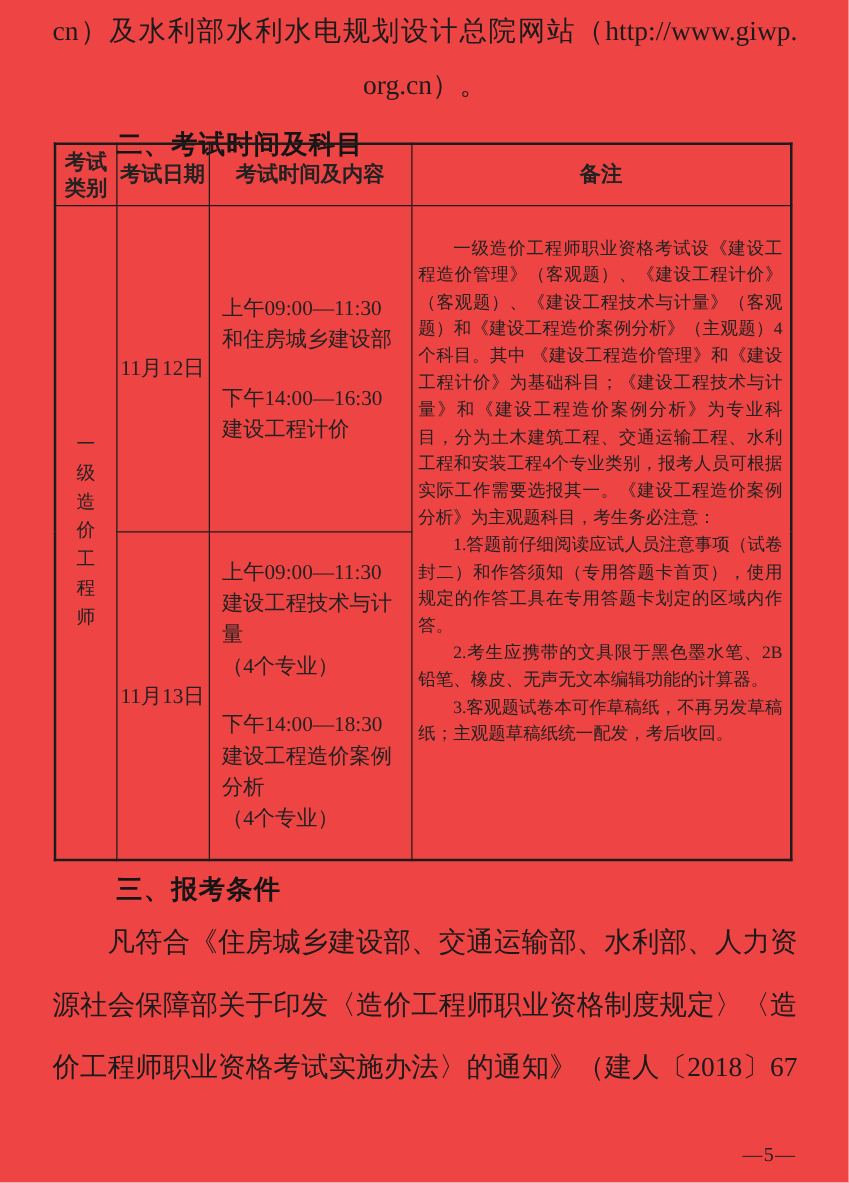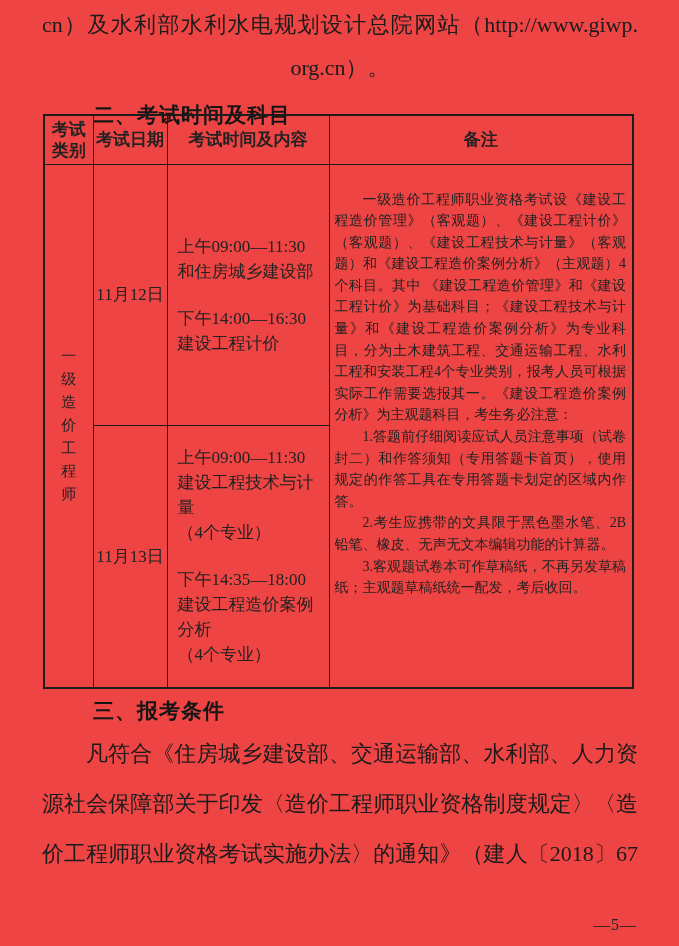--- a/index.html
+++ b/index.html
@@ -112,21 +112,21 @@
     </tr>
     <tr class="r2">
       <td class="date">11月13日</td>
       <td class="sess">
         <div class="session">
           <div>上午09:00—11:30</div>
           <div>建设工程技术与计量</div>
           <div>（4个专业）</div>
         </div>
         <div class="session">
-          <div>下午14:35—18:00</div>
+          <div>下午14:00—18:30</div>
           <div>建设工程造价案例分析</div>
           <div>（4个专业）</div>
         </div>
       </td>
     </tr>
   </tbody>
     </table>
 
   <h2 class="sec-heading" id="sec3">三、报考条件</h2>
 

